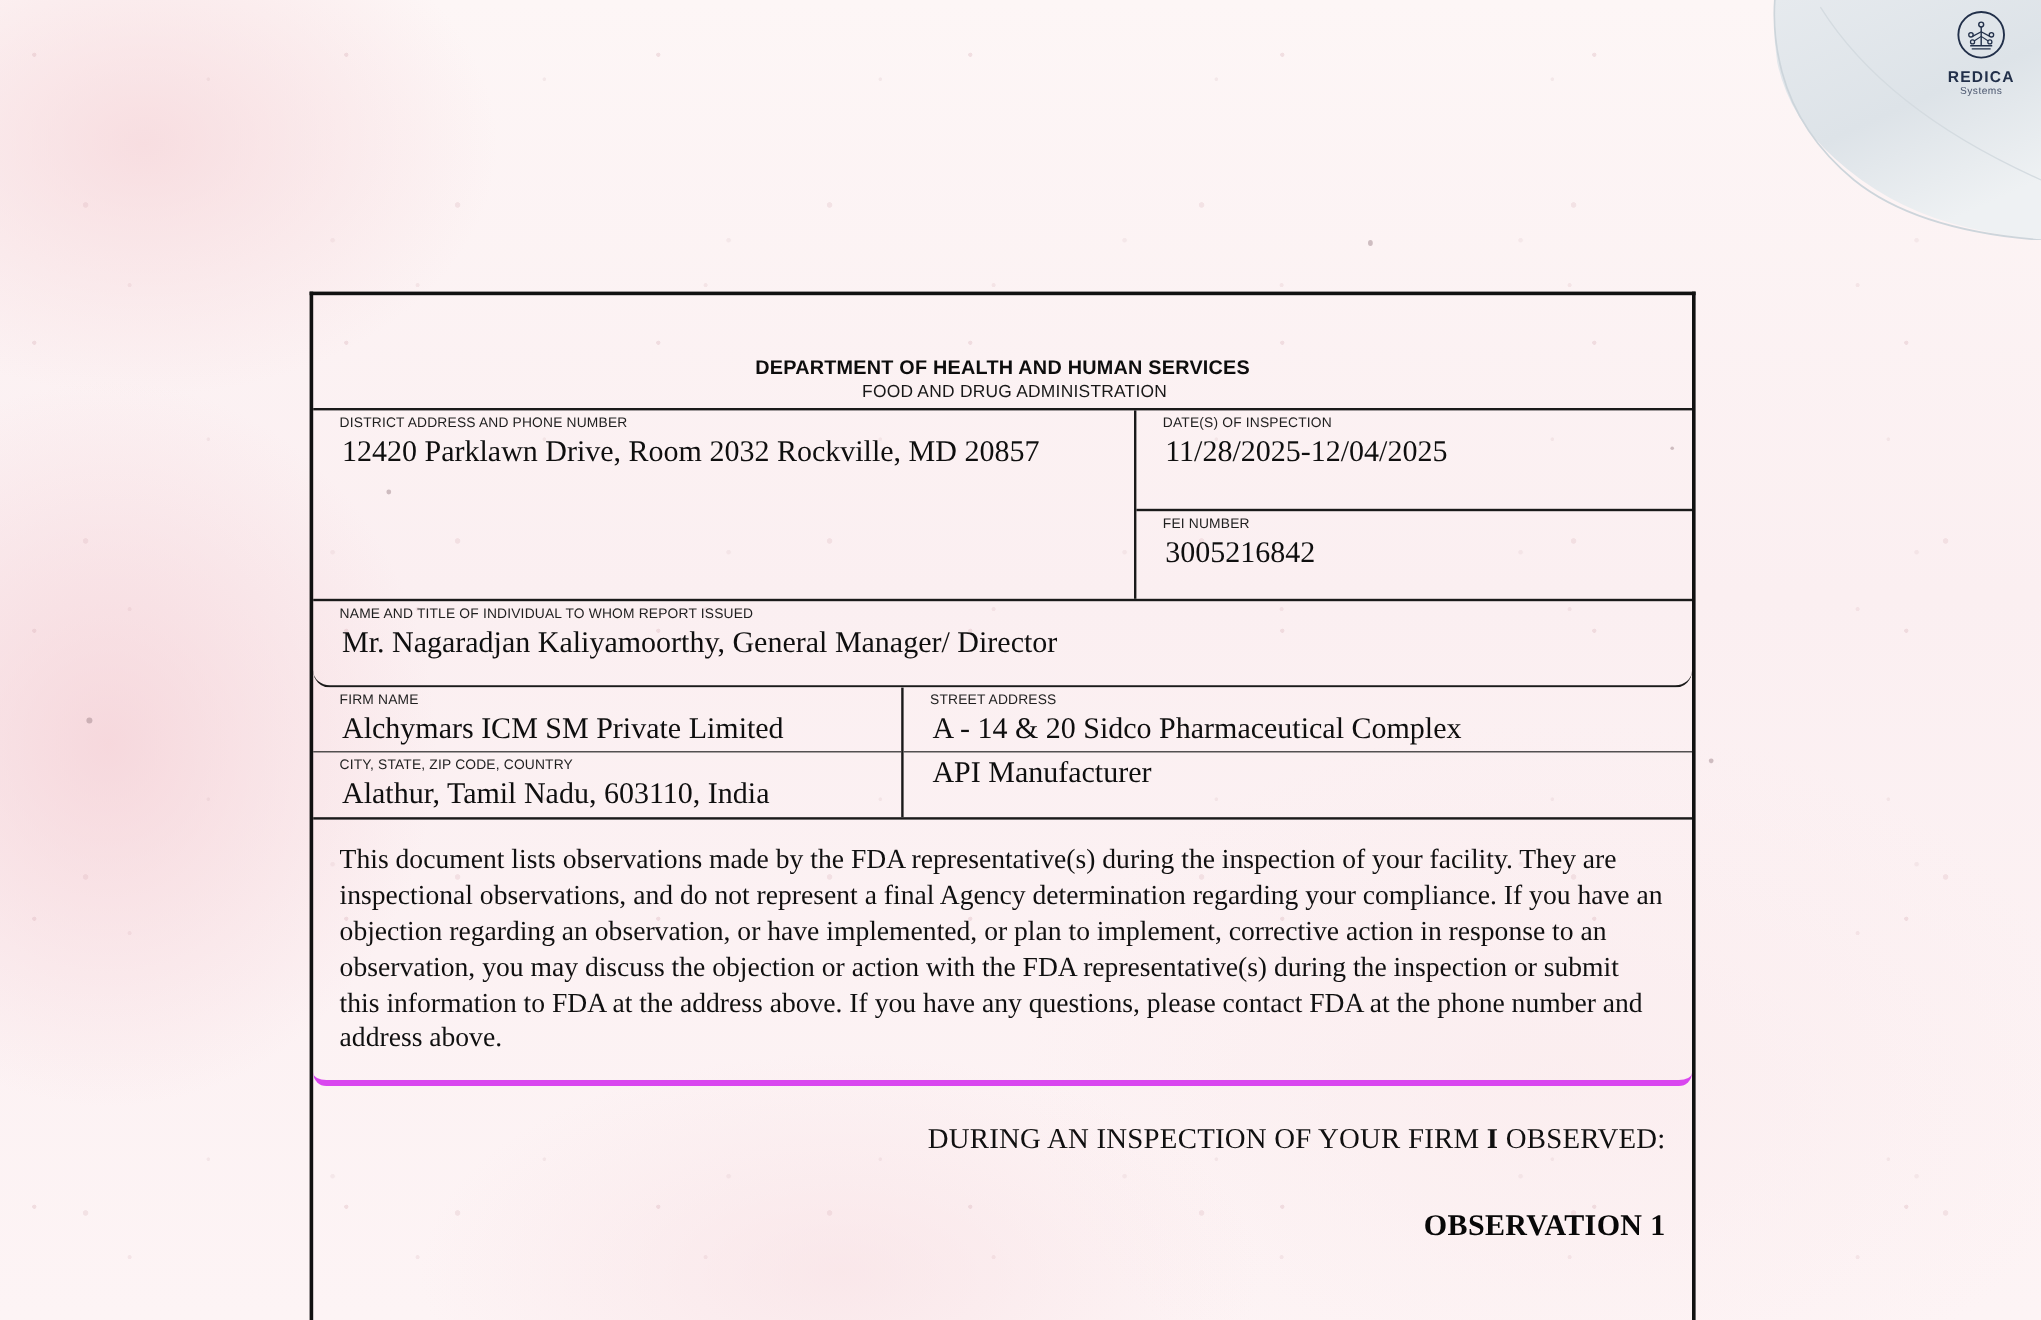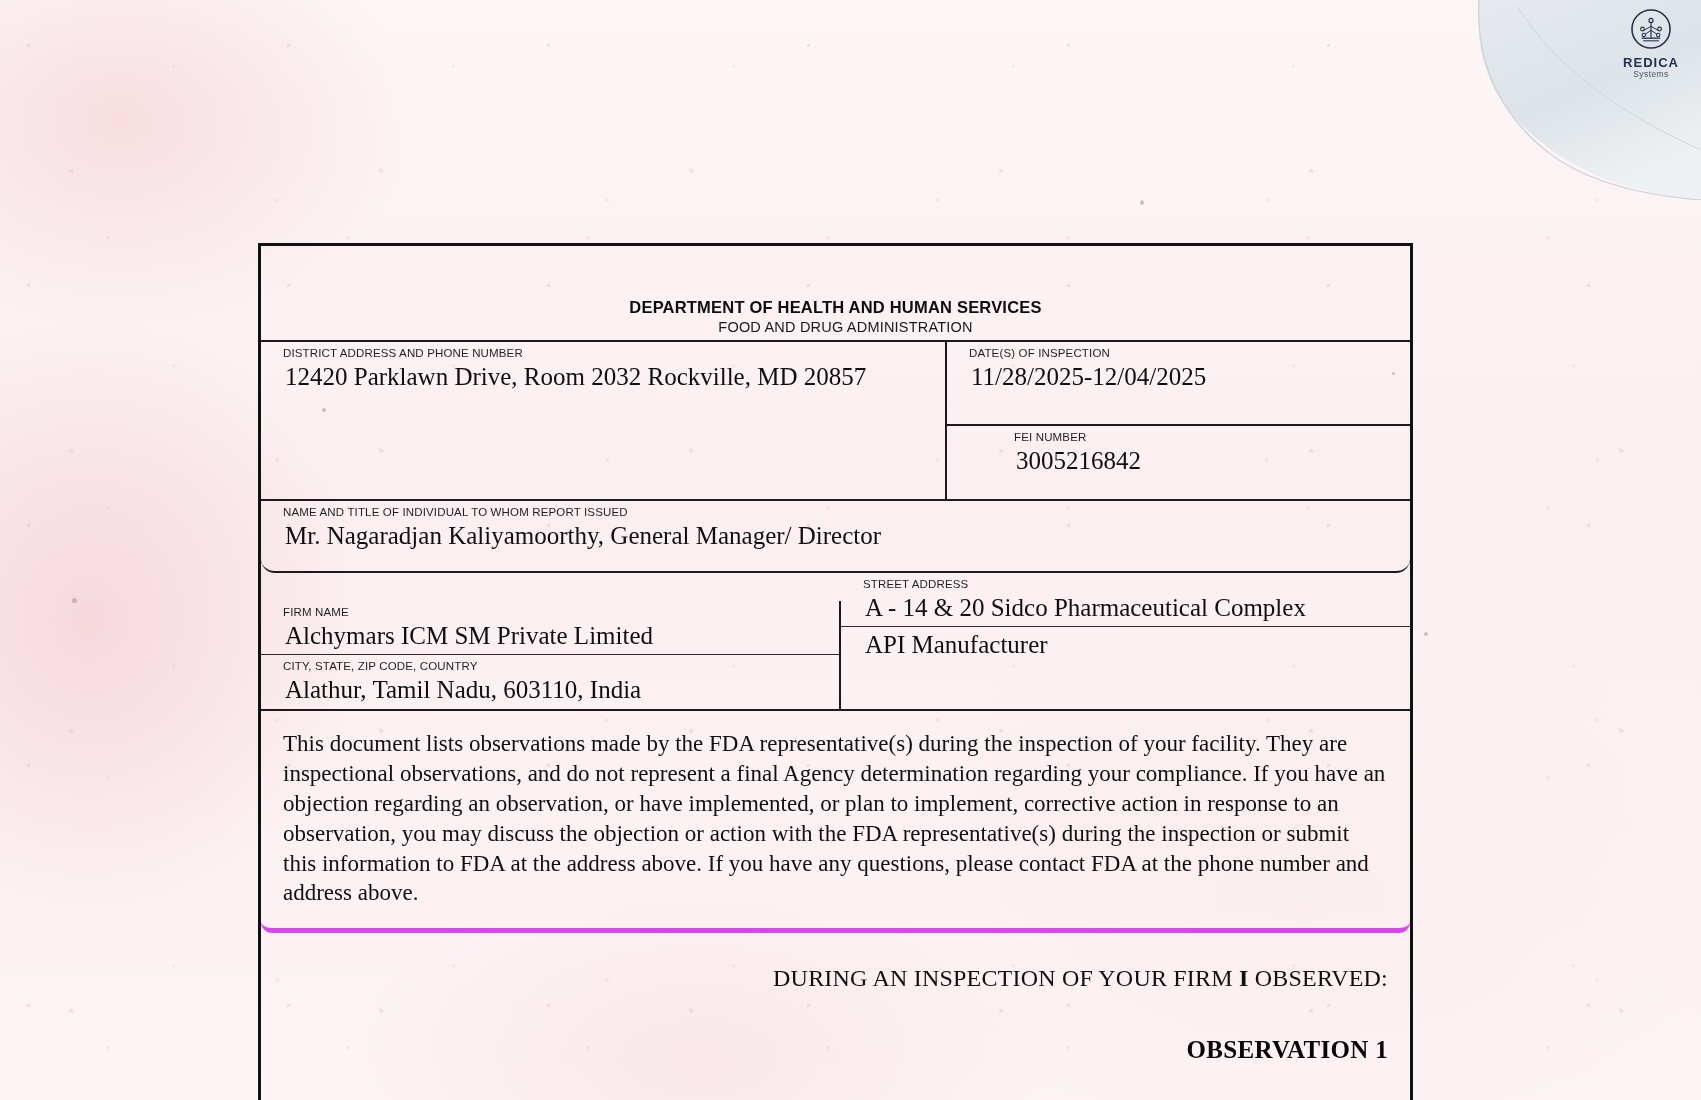--- a/index.html
+++ b/index.html
@@ -116,42 +116,40 @@
     box-sizing: border-box;
   }
   #dates-cell {
     height: 84px;
     border-bottom: 2px solid #1a1a1a;
     box-sizing: border-box;
   }
   #fei-cell {
     height: 73px;
     box-sizing: border-box;
-    margin-left: 45px;
   }
 
   
   #row-name {
     height: 72px;
     border-bottom: 2px solid #1a1a1a;
     box-sizing: border-box;
     border-radius: 14px;
   }
 
   
   #row-firm {
     display: flex;
     border-bottom: 2px solid #1a1a1a;
     box-sizing: border-box;
   }
   .firm-left {
-    width: 580px;
+    width: 492px;
     border-right: 2px solid #1a1a1a;
     box-sizing: border-box;
-    margin-top: 28px;
   }
   .firm-right {
     flex: 1;
     box-sizing: border-box;
     border-radius: 18px;
   }
   .subrow {
     height: 54px;
     box-sizing: border-box;
   }

